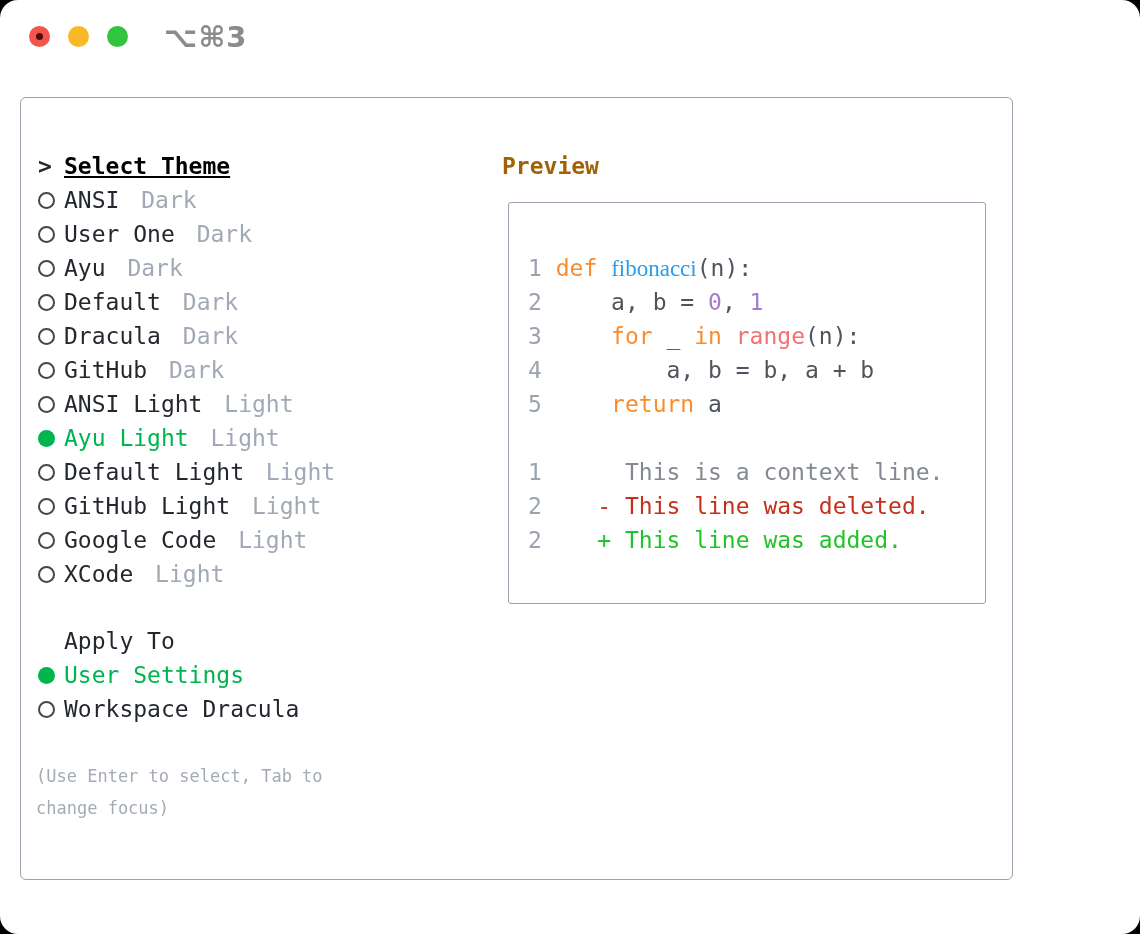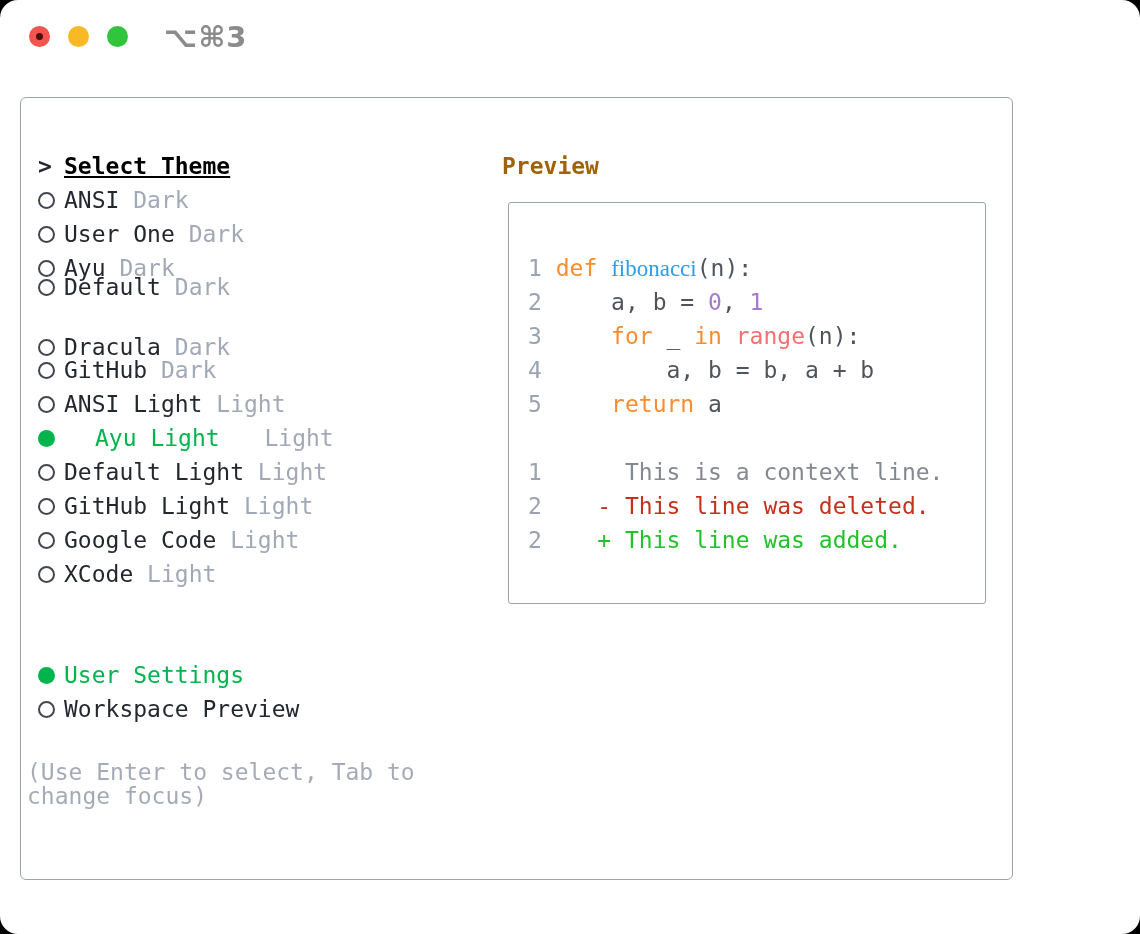--- a/index.html
+++ b/index.html
@@ -35,24 +35,24 @@
   .marker{width:26px;display:inline-flex;align-items:center;flex:0 0 26px;}
   .prompt{font-weight:bold;color:var(--label_dark);}
   .hdr{font-weight:bold;color:#000;text-decoration:underline;}
   .radio{
     width:13px;height:13px;border-radius:50%;
     border:2.5px solid var(--radio_ring);box-sizing:content-box;
   }
   .radio.sel{width:17px;height:17px;border:none;background:var(--accent_green);}
   .name{color:var(--label_dark);}
   .row.selected .name{color:var(--accent_green);}
-  .variant{color:var(--muted);}
+  .variant{color:var(--muted);margin-left:8px;}
   .hint{
-    position:absolute;left:27px;top:760px;width:440px;line-height:24px;
-    font-size:23px;color:var(--hint);white-space:pre-line;
+    position:absolute;left:36px;top:760px;width:440px;line-height:32px;
+    font-size:17px;color:var(--hint);white-space:pre-line;
   }
   
   .preview-header{
     position:absolute;left:502px;top:149px;height:34px;display:flex;align-items:center;
     font-size:23px;font-weight:bold;color:#a16207;
   }
   .preview-box{
     position:absolute;left:508px;top:202px;width:478px;height:402px;
     border:1.5px solid var(--border);border-radius:3px;box-sizing:border-box;overflow:hidden;
   }
@@ -86,35 +86,39 @@
 
   <div class="row" style="top:149px">
     <span class="marker"><span class="prompt">&gt;</span></span>
     <span class="hdr">Select Theme</span>
   </div>
 
   <div id="theme-list">
       <div class="row" style="top: 183px;"><span class="marker"><span class="radio"></span></span><span class="name">ANSI</span><span class="variant"> Dark</span></div>
       <div class="row" style="top: 217px;"><span class="marker"><span class="radio"></span></span><span class="name">User One</span><span class="variant"> Dark</span></div>
       <div class="row" style="top: 251px;"><span class="marker"><span class="radio"></span></span><span class="name">Ayu</span><span class="variant"> Dark</span></div>
-      <div class="row" style="top: 270px;"><span class="marker"><span class="radio"></span></span><span class="name">Default</span><span class="variant"> Dark</span></div>
-      <div class="row" style="top: 330px;"><span class="marker"><span class="radio"></span></span><span class="name">Dracula</span><span class="variant"> Dark</span></div>
+      <div class="row" style="top: 285px;"><span class="marker"><span class="radio"></span></span><span class="name">Default</span><span class="variant"> Dark</span></div>
+      <div class="row" style="top: 319px;"><span class="marker"><span class="radio"></span></span><span class="name">Dracula</span><span class="variant"> Dark</span></div>
       <div class="row" style="top: 353px;"><span class="marker"><span class="radio"></span></span><span class="name">GitHub</span><span class="variant"> Dark</span></div>
       <div class="row" style="top: 387px;"><span class="marker"><span class="radio"></span></span><span class="name">ANSI Light</span><span class="variant"> Light</span></div>
-      <div class="row selected" style="top: 421px; gap: 31px;"><span class="marker"><span class="radio sel"></span></span><span class="name">Ayu Light</span><span class="variant"> Light</span></div>
+      <div class="row selected" style="top: 421px;"><span class="marker"><span class="radio sel"></span></span><span class="name">Ayu Light</span><span class="variant"> Light</span></div>
       <div class="row" style="top: 455px;"><span class="marker"><span class="radio"></span></span><span class="name">Default Light</span><span class="variant"> Light</span></div>
       <div class="row" style="top: 489px; justify-content: flex-end;"><span class="marker"><span class="radio"></span></span><span class="name">GitHub Light</span><span class="variant"> Light</span></div>
       <div class="row" style="top: 523px;"><span class="marker"><span class="radio"></span></span><span class="name">Google Code</span><span class="variant"> Light</span></div>
       <div class="row" style="top: 557px; align-items: center;"><span class="marker"><span class="radio"></span></span><span class="name">XCode</span><span class="variant"> Light</span></div>
     </div>
 
+  <div class="row" style="top:624px">
+    <span class="marker"></span>
+    <span>Apply To</span>
+  </div>
 
   <div id="apply-list">
       <div class="row selected" style="top: 658px;"><span class="marker"><span class="radio sel"></span></span><span class="name">User Settings</span></div>
-      <div class="row" style="top: 692px;"><span class="marker"><span class="radio"></span></span><span class="name">Workspace Preview</span></div>
+      <div class="row" style="top: 692px;"><span class="marker"><span class="radio"></span></span><span class="name">Workspace Dracula</span></div>
     </div>
 
   <div class="hint">(Use Enter to select, Tab to
 change focus)</div>
 
   <div class="preview-header">Preview</div>
   <div class="preview-box">
     <div class="code" id="code-block"><div class="code-line"><span class="seg-ln">1</span><span class="seg-code"> </span><span class="seg-kw">def</span><span class="seg-code"> </span><span class="seg-fn">fibonacci</span><span class="seg-code">(n):</span></div><div class="code-line"><span class="seg-ln">2</span><span class="seg-code">     </span><span class="seg-code">a, b = </span><span class="seg-num">0</span><span class="seg-code">, </span><span class="seg-num">1</span></div><div class="code-line"><span class="seg-ln">3</span><span class="seg-code">     </span><span class="seg-kw">for</span><span class="seg-code"> _ </span><span class="seg-kw">in</span><span class="seg-code"> </span><span class="seg-bi">range</span><span class="seg-code">(n):</span></div><div class="code-line"><span class="seg-ln">4</span><span class="seg-code">         </span><span class="seg-code">a, b = b, a + b</span></div><div class="code-line"><span class="seg-ln">5</span><span class="seg-code">     </span><span class="seg-kw">return</span><span class="seg-code"> a</span></div><div class="code-line"></div><div class="code-line"><span class="seg-ln">1</span><span class="seg-code">      </span><span class="seg-ctx">This is a context line.</span></div><div class="code-line"><span class="seg-ln">2</span><span class="seg-code">    </span><span class="seg-del">- This line was deleted.</span></div><div class="code-line"><span class="seg-ln">2</span><span class="seg-code">    </span><span class="seg-add">+ This line was added.</span></div></div>
   </div>
 

